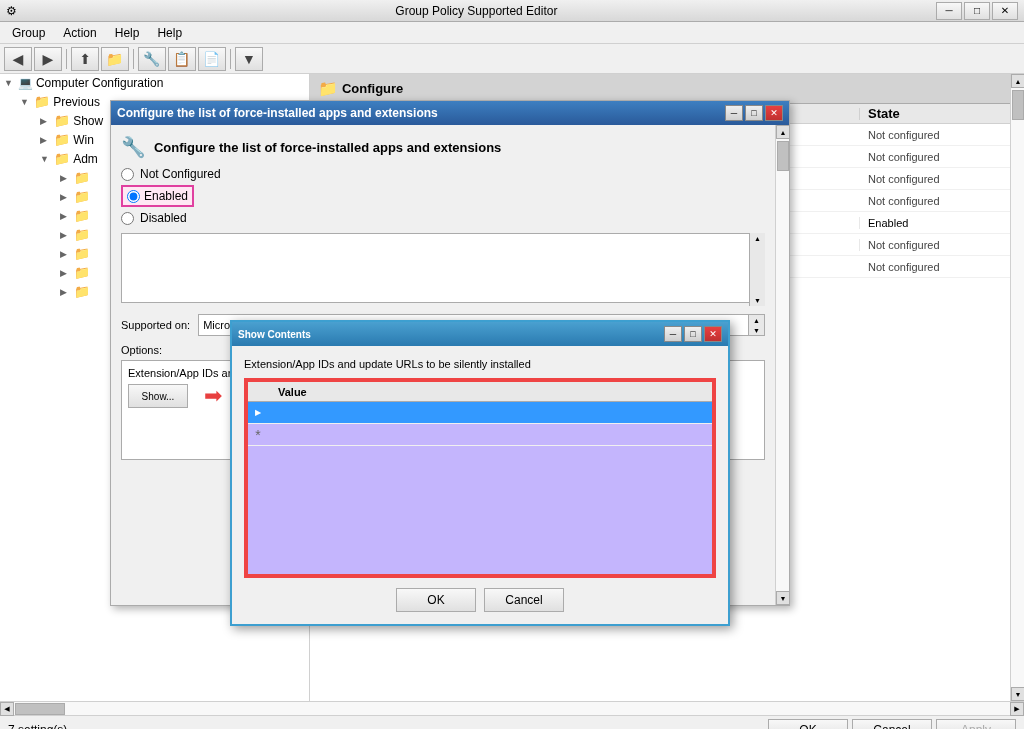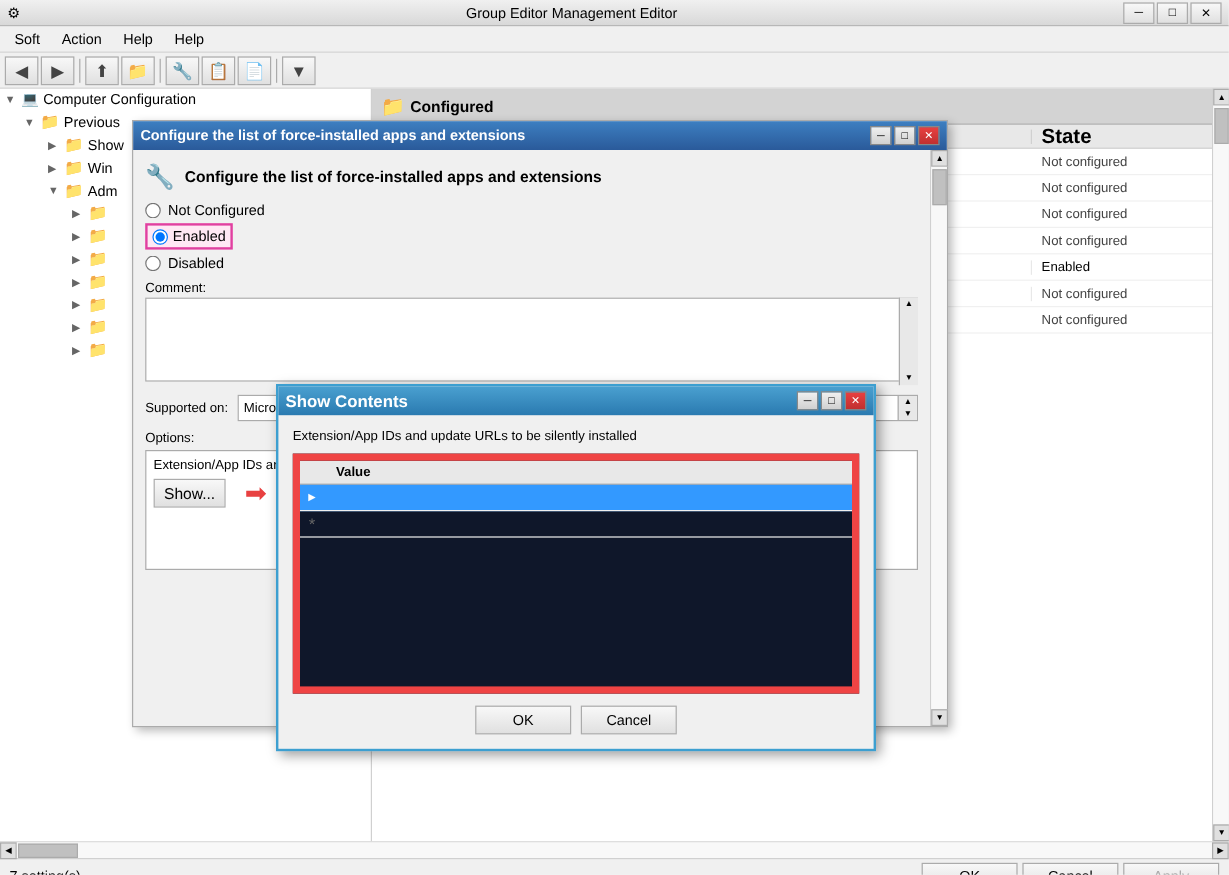--- a/index.html
+++ b/index.html
@@ -113,21 +113,21 @@
     .right-header-title { font-size: 13px; font-weight: bold; }
 
     .right-table-header {
       display: flex;
       background: #e8e8e8;
       border-bottom: 1px solid #d0d0d0;
       height: 20px;
       align-items: center;
     }
     .col-name { flex: 1; padding-left: 8px; border-right: 1px solid #d0d0d0; font-weight: bold; font-size: 11px; }
-    .col-state { width: 150px; padding-left: 8px; font-weight: bold; font-size: 17px; }
+    .col-state { width: 150px; padding-left: 8px; font-weight: bold; font-size: 13px; }
 
     .right-rows { flex: 1; overflow-y: auto; }
     .right-row {
       display: flex;
       height: 22px;
       align-items: center;
       border-bottom: 1px solid #f0f0f0;
     }
     .right-row-name { flex: 1; padding-left: 8px; font-size: 11px; border-right: 1px solid #e8e8e8; white-space: nowrap; overflow: hidden; text-overflow: ellipsis; }
     .right-row-state { width: 150px; padding-left: 8px; font-size: 11px; }
@@ -260,21 +260,21 @@
       border: 1px solid #ababab;
       background: white;
       padding: 6px;
       height: 100px;
     }
     .options-ext-label { font-size: 11px; margin-bottom: 4px; }
     .show-btn {
       width: 60px; height: 24px;
       background: linear-gradient(to bottom, #f8f8f8, #e0e0e0);
       border: 1px solid #ababab;
-      cursor: pointer; font-size: 13px;
+      cursor: pointer; font-size: 10px;
       display: flex; align-items: center; justify-content: center;
     }
     .arrow-indicator {
       display: inline-block;
       color: #e84040;
       font-size: 22px;
       margin-left: 8px;
     }
 
     
@@ -289,36 +289,36 @@
     }
     .sc-title-bar {
       background: linear-gradient(to bottom, #4aa0d0, #2a7ab0);
       height: 24px;
       display: flex;
       align-items: center;
       justify-content: space-between;
       padding: 0 6px;
       color: white;
     }
-    .sc-title-text { font-size: 14px; font-weight: bold; }
+    .sc-title-text { font-size: 10px; font-weight: bold; }
     .sc-controls { display: flex; gap: 2px; }
     .sc-btn {
       width: 18px; height: 16px;
       background: linear-gradient(to bottom, #f0f0f0, #d0d0d0);
       border: 1px solid #888;
       display: flex; align-items: center; justify-content: center;
       font-size: 9px; cursor: pointer; color: #000;
     }
     .sc-btn.close { background: linear-gradient(to bottom, #e84040, #c03030); color: white; }
 
     .sc-content { padding: 12px; }
     .sc-description { font-size: 11px; margin-bottom: 8px; }
     .sc-table {
-      border: 6px solid #ef4444;
-      background: #0f172a;
+      border: 4px solid #ef4444;
+      background: #c4b5fd;
       width: 100%;
       height: 200px;
       overflow: auto;
     }
     .sc-table-header {
       background: #e8e8e8;
       border-bottom: 1px solid #ababab;
       height: 20px;
       display: flex; align-items: center;
       padding-left: 30px;
@@ -391,30 +391,30 @@
       display: flex; flex-direction: column;
     }
   </style>
 </head>
 <body>
 
 <div class="title-bar">
   <div class="title-bar-left">
     <span>⚙</span>
   </div>
-  <div class="title-bar-title">Group Editor Management Editor</div>
+  <div class="title-bar-title">Group Policy Supported Editor</div>
   <div class="title-bar-controls">
     <div class="tb-btn">─</div>
     <div class="tb-btn">□</div>
     <div class="tb-btn">✕</div>
   </div>
 </div>
 
 <div class="menu-bar">
-  <div class="menu-item">Soft</div>
+  <div class="menu-item">Group</div>
   <div class="menu-item">Action</div>
   <div class="menu-item">Help</div>
   <div class="menu-item">Help</div>
 </div>
 
 <div class="toolbar">
   <div class="toolbar-btn">◀</div>
   <div class="toolbar-btn">▶</div>
   <div class="toolbar-separator"></div>
   <div class="toolbar-btn">⬆</div>
@@ -491,21 +491,21 @@
         <span class="tree-arrow">▶</span>
         <span class="folder-icon tree-icon">📁</span>
         <span></span>
       </div>
     </div>
   </div>
 
   <div class="right-pane">
     <div class="right-header">
       <span class="right-header-icon">📁</span>
-      <span class="right-header-title">Configured</span>
+      <span class="right-header-title">Configure</span>
     </div>
     <div class="right-table-header">
       <div class="col-name">Name</div>
       <div class="col-state">State</div>
     </div>
     <div class="right-rows">
       <div class="right-row">
         <div class="right-row-name"></div>
         <div class="right-row-state state-not-configured">Not configured</div>
       </div>
@@ -589,21 +589,20 @@
             <label for="r2">Enabled</label>
           </div>
         </div>
         <div class="radio-row">
           <input type="radio" name="config" id="r3" style="">
           <label for="r3">Disabled</label>
         </div>
       </div>
 
       <div class="comment-section">
-        <div class="comment-label">Comment:</div>
         <div style="position:relative; width:100%;">
           <textarea class="comment-textarea" style=""></textarea>
           <div style="position:absolute; right:0; top:0; bottom:0; width:16px; background:#e8e8e8; border-left:1px solid #ababab; display:flex; flex-direction:column; align-items:center; justify-content:space-between; padding:2px 0;">
             <span style="font-size:7px;">▲</span>
             <span style="font-size:7px;">▼</span>
           </div>
         </div>
       </div>
 
       <div class="supported-section">

